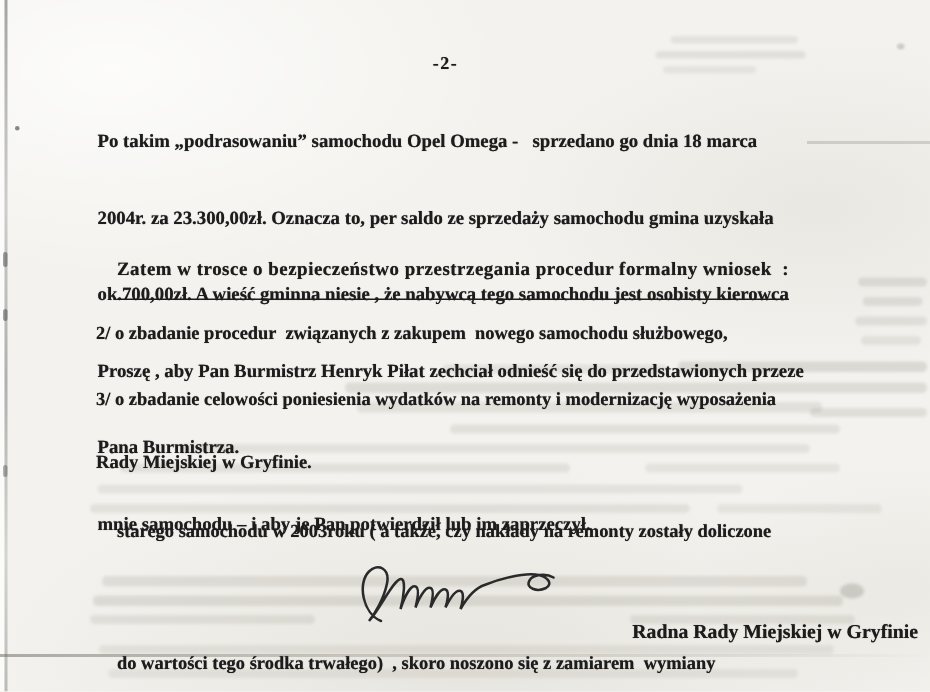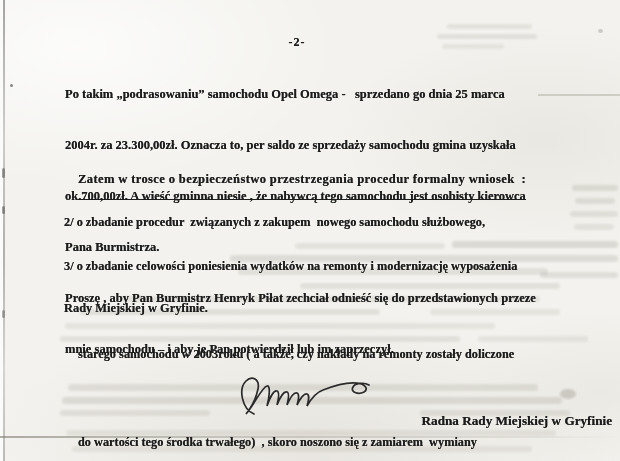--- a/index.html
+++ b/index.html
@@ -86,25 +86,25 @@
 
   <div class="crease"></div>
   <div class="crease2"></div>
   <div class="speck" style="left:10px;top:84px;width:3px;height:3px;background:rgba(60,60,60,0.6);"></div>
   <div class="speck" style="left:560px;top:389px;width:16px;height:10px;background:rgba(130,125,115,0.3);filter:blur(1.2px);"></div>
   <div class="speck" style="left:598px;top:29px;width:5px;height:4px;background:rgba(120,115,108,0.3);filter:blur(0.6px);"></div>
 
   <div class="txt pnum">-2-</div>
 
   <div class="txt para1">
-    <div class="line">Po takim „podrasowaniu” samochodu Opel Omega -   sprzedano go dnia 25 marca</div>
+    <div class="line">Po takim „podrasowaniu” samochodu Opel Omega -   sprzedano go dnia 18 marca</div>
     <div class="line">2004r. za 23.300,00zł. Oznacza to, per saldo ze sprzedaży samochodu gmina uzyskała</div>
     <div class="line">ok.700,00zł. A wieść gminna niesie , że nabywcą tego samochodu jest osobisty kierowca</div>
+    <div class="line">Proszę , aby Pan Burmistrz Henryk Piłat zechciał odnieść się do przedstawionych przeze</div>
     <div class="line">Pana Burmistrza.</div>
-    <div class="line">Proszę , aby Pan Burmistrz Henryk Piłat zechciał odnieść się do przedstawionych przeze</div>
     <div class="line">mnie samochodu – i aby je Pan potwierdził lub im zaprzeczył.</div>
   </div>
 
   <div class="txt heading-wrap">
     <span class="u">Zatem w trosce o bezpieczeństwo przestrzegania procedur formalny wniosek  :</span>
   </div>
 
   <div class="txt list">
     <div class="line">2/ o zbadanie procedur  związanych z zakupem  nowego samochodu służbowego,</div>
     <div class="line">3/ o zbadanie celowości poniesienia wydatków na remonty i modernizację wyposażenia</div>

